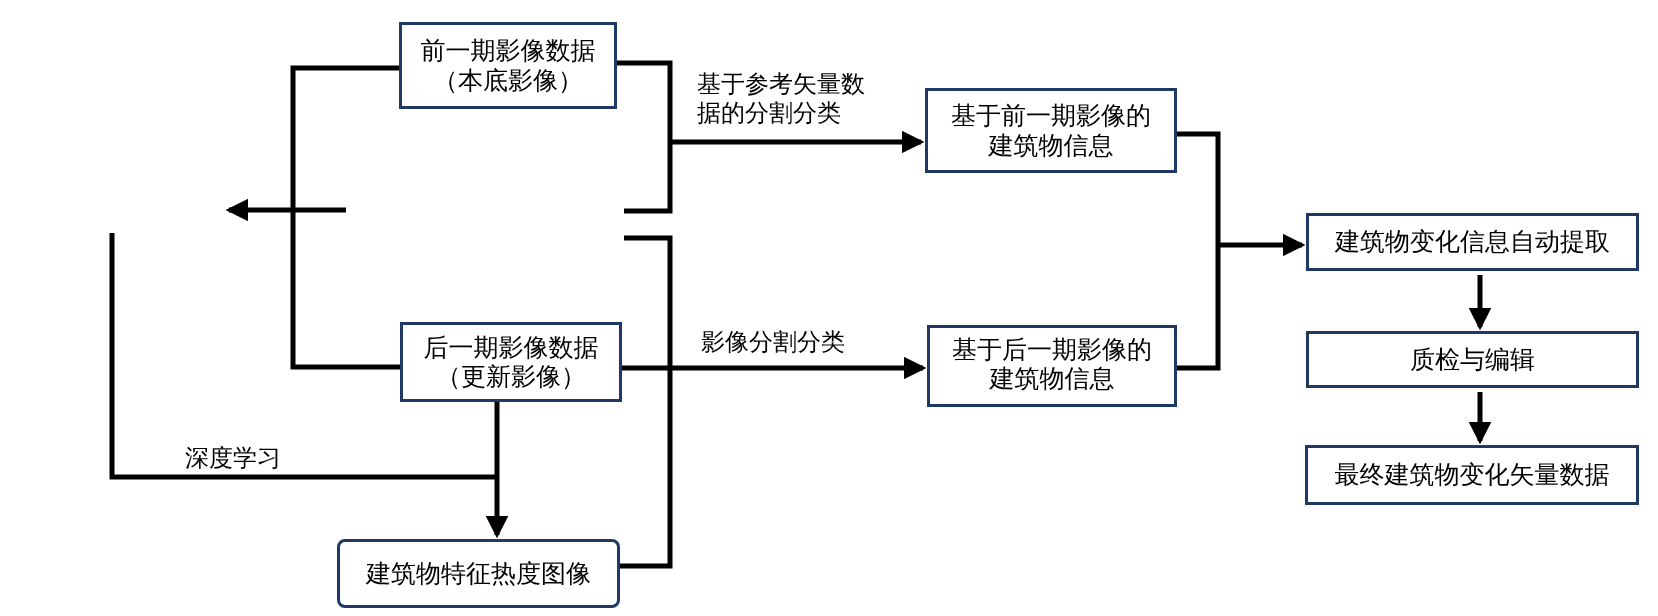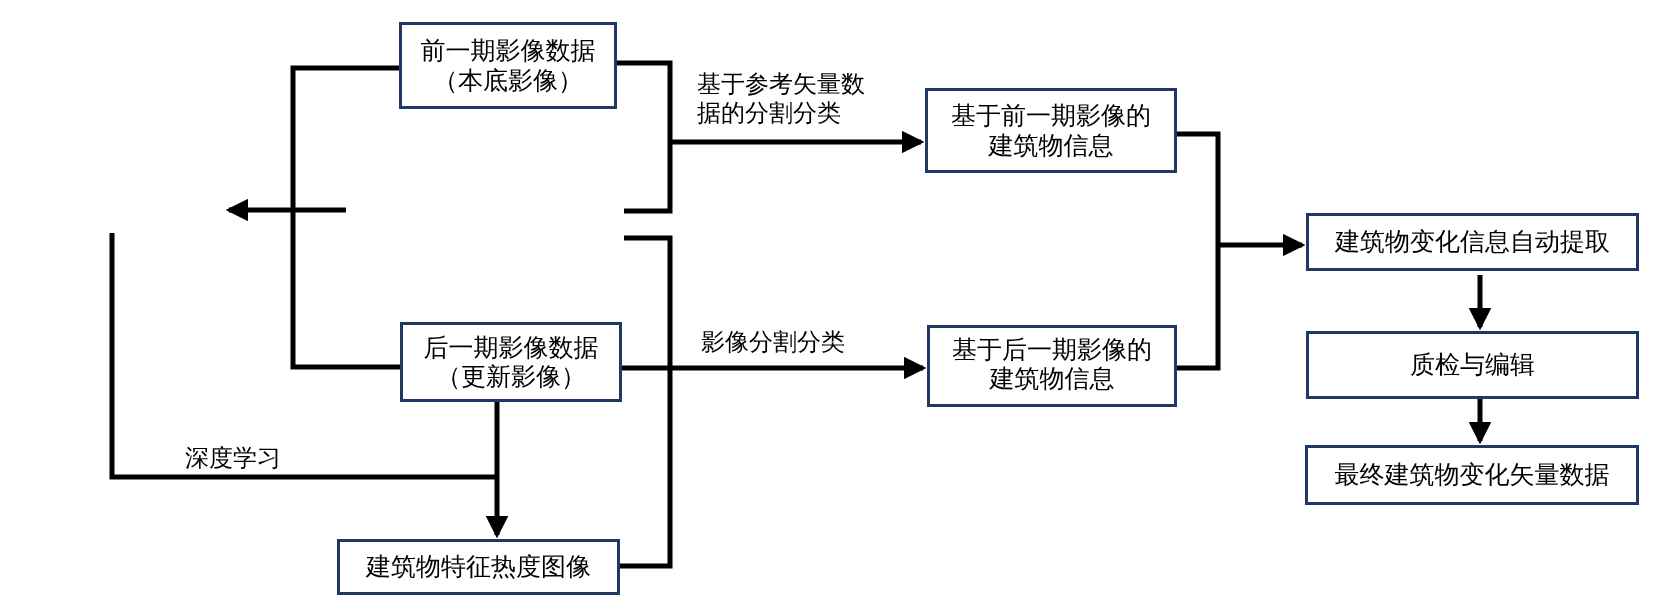--- a/index.html
+++ b/index.html
@@ -53,25 +53,25 @@
     font-size:24px;
     line-height:1.2;
     text-align:left;
     white-space:pre-line;
   }
   
   #n-prev-image   {left:399px;  top:22px;  width:218px; height:87px;}
   #n-sample-lib   {left:7px;    top:184px; width:218px; height:49px;}
   #n-vector-data  {left:346px;  top:172px; width:278px; height:81px;}
   #n-next-image   {left:400px;  top:322px; width:222px; height:80px;}
-  #n-heat-image   {left:337px;  top:539px; width:283px; height:56px;}
+  #n-heat-image   {left:337px;  top:539px; width:283px; height:69px;border-radius:8px;}
   #n-prev-build   {left:925px;  top:88px;  width:252px; height:85px;}
   #n-next-build   {left:927px;  top:325px; width:250px; height:82px;font-family:Liberation Mono, monospace;}
   #n-auto-extract {left:1306px; top:213px; width:333px; height:58px;}
-  #n-qc-edit      {left:1306px; top:331px; width:333px; height:68px;}
+  #n-qc-edit      {left:1306px; top:331px; width:333px; height:57px;}
   #n-final-vector {left:1305px; top:445px; width:334px; height:60px;}
   
   #l-ref-vector {left:697px; top:70px;  width:200px;}
   #l-image-seg  {left:701px; top:328px; width:200px;}
   #l-deep-learn {left:185px; top:444px; width:200px;}
 </style>
 </head>
 <body>
 
 <div class="canvas">

